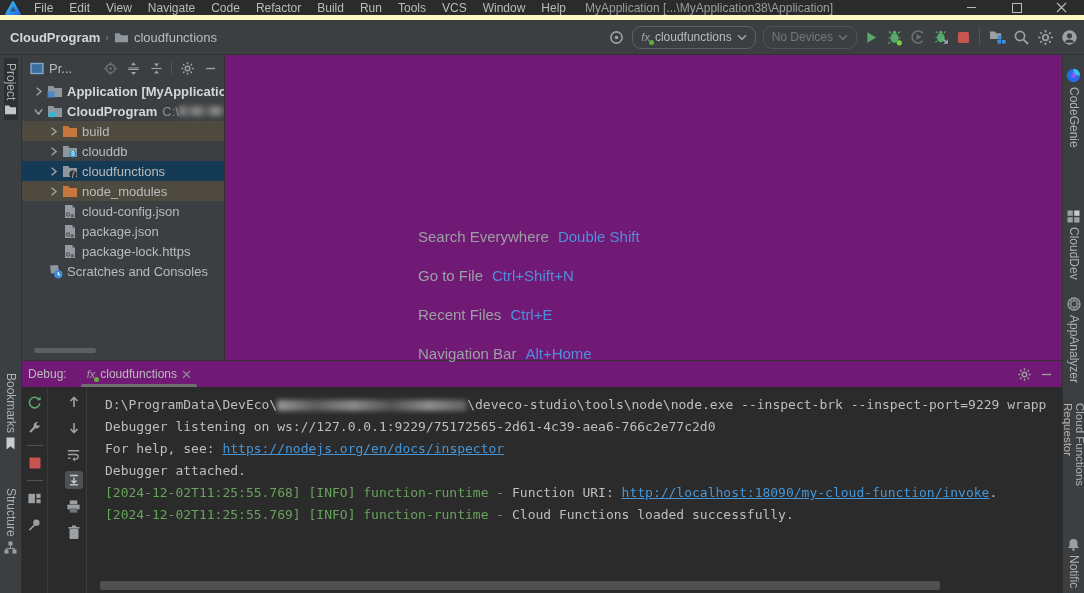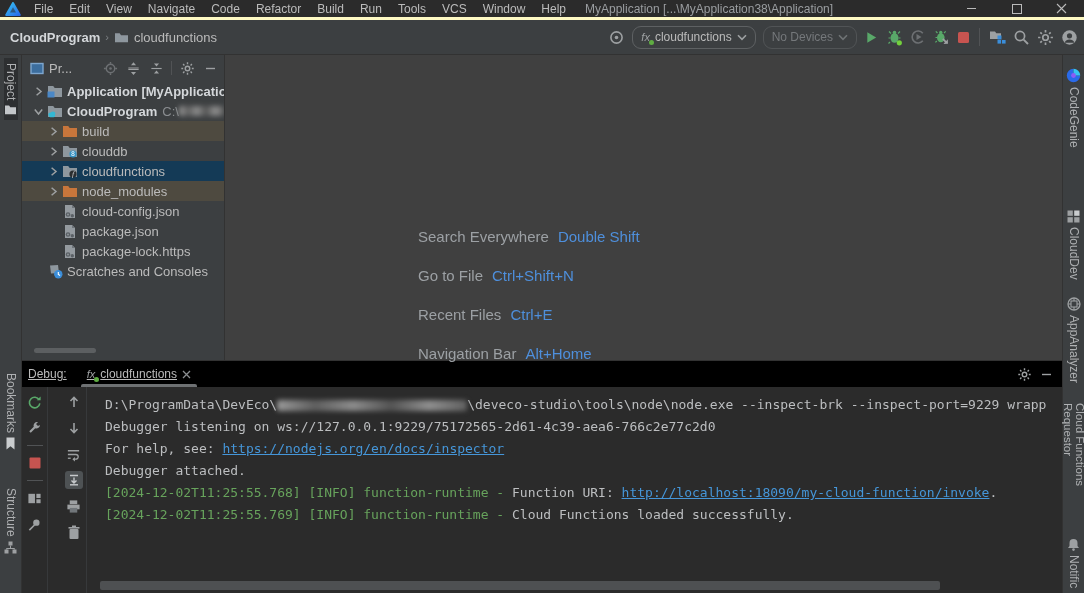--- a/index.html
+++ b/index.html
@@ -3,21 +3,21 @@
 <meta charset="utf-8">
 <style>
   * { margin:0; padding:0; box-sizing:border-box; }
   html,body { width:1084px; height:593px; overflow:hidden; background:#2b2b2b;
               font-family:"Liberation Sans", sans-serif; color:#bbbbbb; }
 
   .icon { display:inline-flex; align-items:center; justify-content:center; line-height:0; }
 
   
   .titlebar { height:20px; background:#2b2b2b; display:flex; align-items:center;
-              font-size:12px; position:relative; border-bottom:3px solid #fef9c3; }
+              font-size:12px; position:relative; border-bottom:5px solid #fef9c3; }
   .app-logo { width:26px; display:flex; justify-content:center; }
   .menubar { display:flex; height:100%; align-items:center; }
   .menu-item { padding:0 8px; height:100%; display:flex; align-items:center; color:#bbbbbb; cursor:default; }
   .win-title { position:absolute; left:585px; color:#9a9da0; font-size:12px; }
   .win-controls { margin-left:auto; display:flex; height:100%; }
   .win-btn { width:45px; height:100%; display:flex; align-items:center; justify-content:center; color:#bbb; }
 
   
   .toolbar { height:35px; background:#3c3f41; border-bottom:1px solid #323232;
              display:flex; align-items:center; padding:0 6px 0 10px; }
@@ -63,31 +63,31 @@
   .tree-label { margin-left:3px; }
   .tree-label.b { font-weight:bold; color:#d4d7da; }
   .tree-suffix { color:#8a8d90; margin-left:5px; }
   .redacted { display:inline-block; vertical-align:middle; border-radius:2px;
               background:linear-gradient(90deg,#9a9a9a,#5f5f5f 20%,#8c8c8c 40%,#545454 60%,#8f8f8f 80%,#606060);
               filter:blur(2.5px); }
   .proj-hscroll { position:absolute; bottom:7px; left:12px; width:62px; height:5px;
                   border-radius:3px; background:#5c5f61; }
 
   
-  .editor { flex:1; background:#404040; position:relative; min-width:0;padding-left:48px; }
+  .editor { flex:1; background:#701a75; position:relative; min-width:0;padding-left:48px; }
   .shortcuts { position:absolute; left:193px; top:162px; font-size:15px; }
   .shortcut-row { height:39px; display:flex; align-items:center; gap:9px; }
   .shortcut-label { color:#9ca0a4; }
   .shortcut-keys { color:#4e8fdc; }
 
   
   .debug-panel { height:233px; display:flex; flex-direction:column; background:#2b2b2b;
                  border-top:1px solid #323232; }
-  .debug-header { height:26px; background:#000000; display:flex; align-items:center;
-                  font-size:12px; padding-left:6px; flex:none;text-decoration:underline; }
+  .debug-header { height:26px; background:#701a75; display:flex; align-items:center;
+                  font-size:12px; padding-left:6px; flex:none; }
   .debug-label { color:#bbbbbb; margin-right:12px; }
   .debug-tab { height:100%; display:flex; align-items:center; gap:5px; padding:0 8px; position:relative; }
   .debug-tab .underline { position:absolute; left:2px; right:2px; bottom:0; height:3px;
                           background:#6e7173; border-radius:2px 2px 0 0; }
   .debug-hdr-actions { margin-left:auto; display:flex; gap:4px; padding-right:6px; }
   .debug-body { flex:1; display:flex; min-height:0;gap:13px; }
   .dbg-col { width:26px; flex:none; display:flex; flex-direction:column; align-items:center;
              padding-top:6px; gap:8px; }
   .dbg-col.c1 { border-right:1px solid #37393b; }
   .dbg-col.c2 { border-right:1px solid #37393b; }

